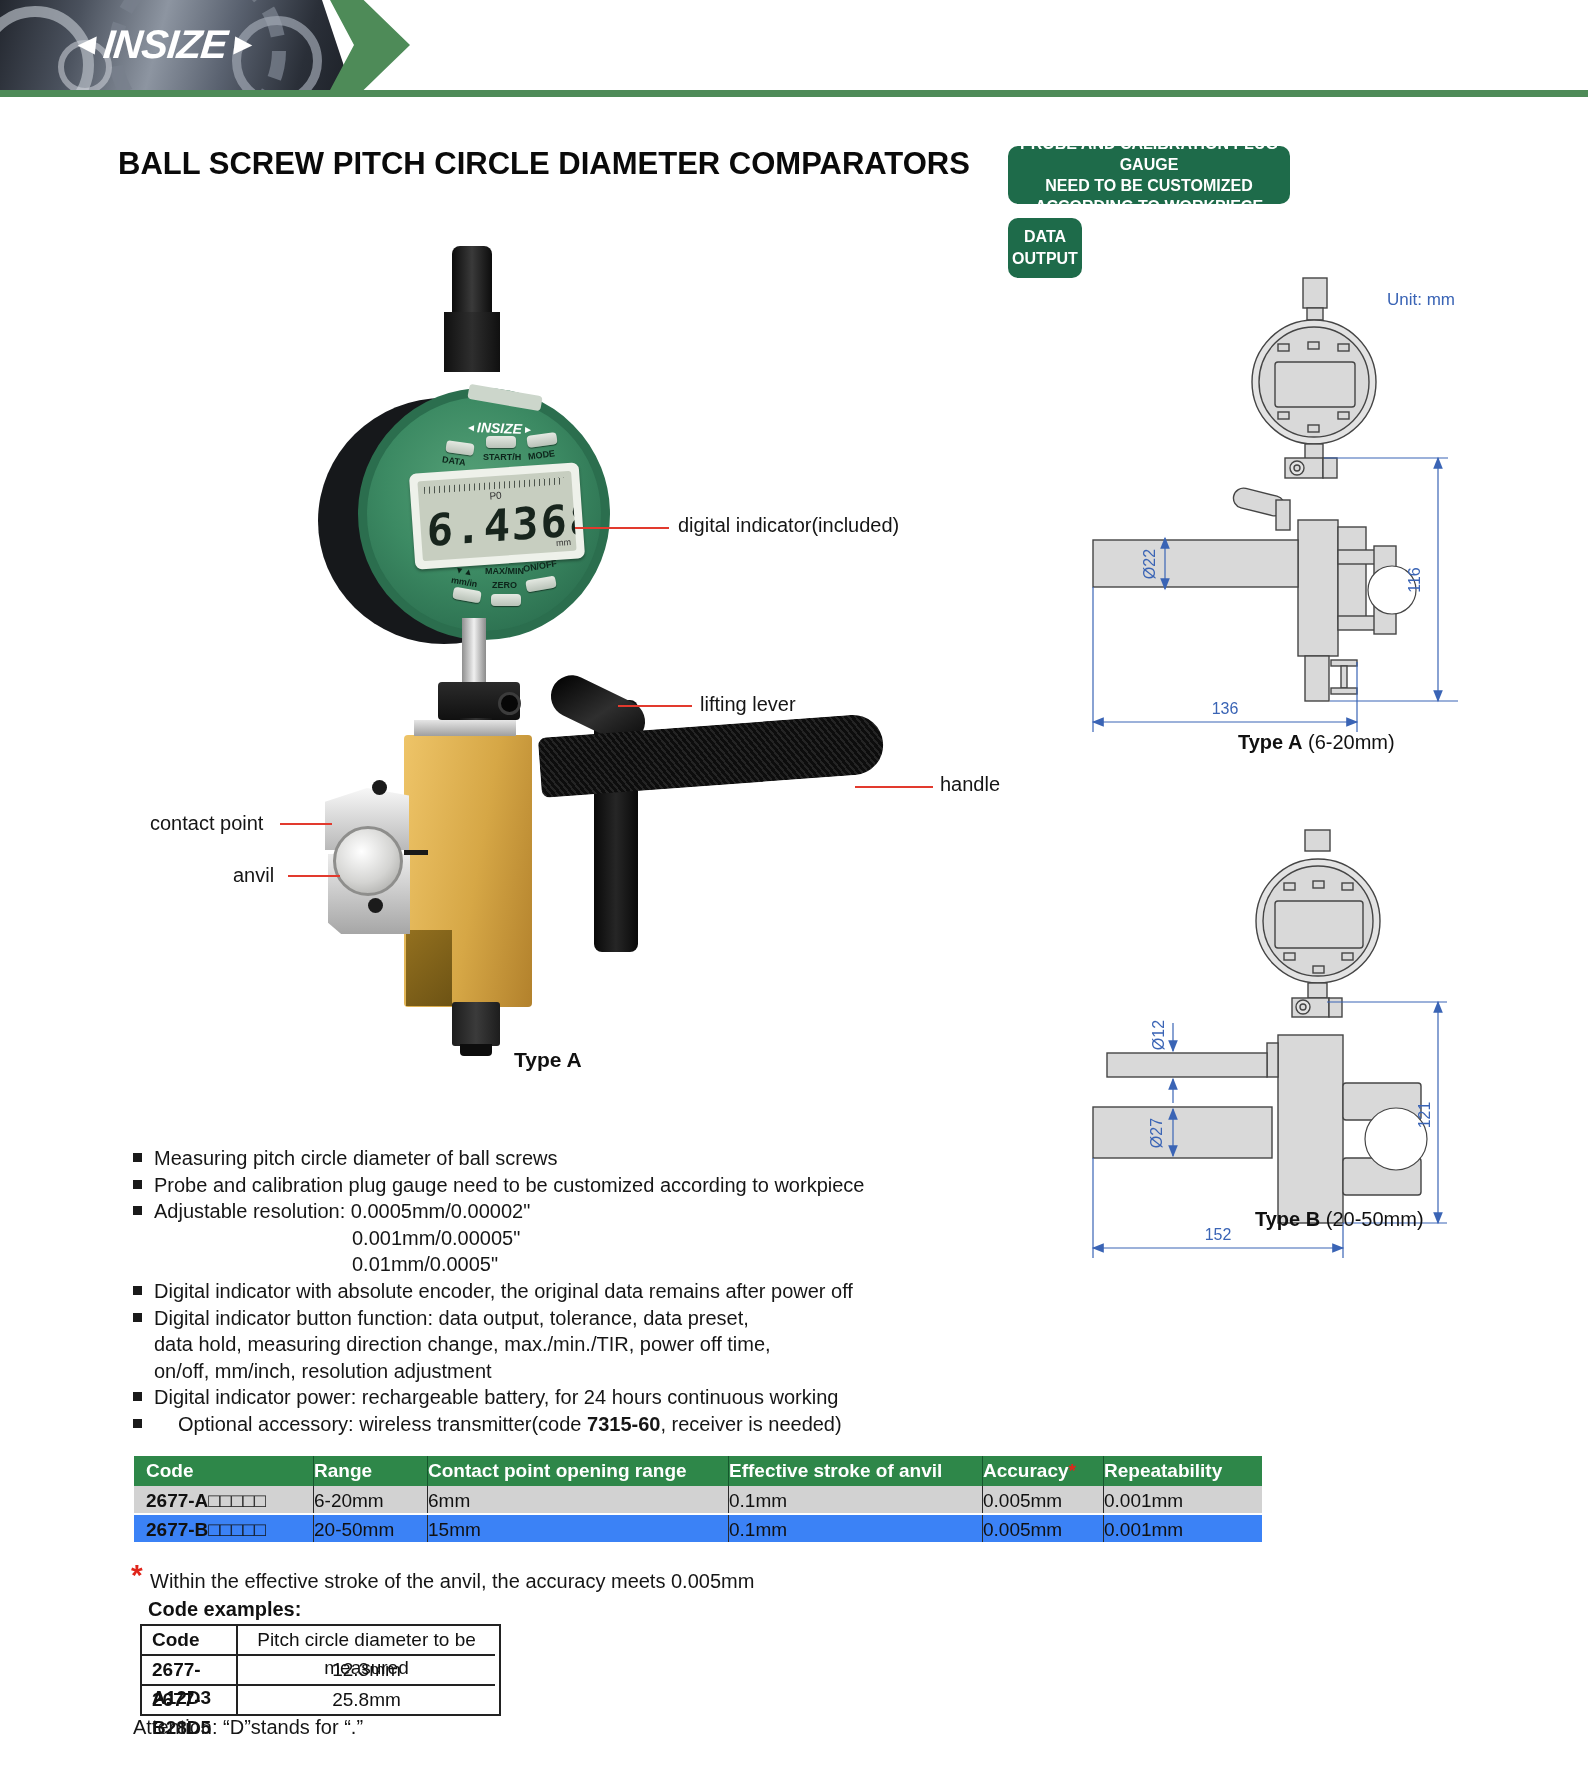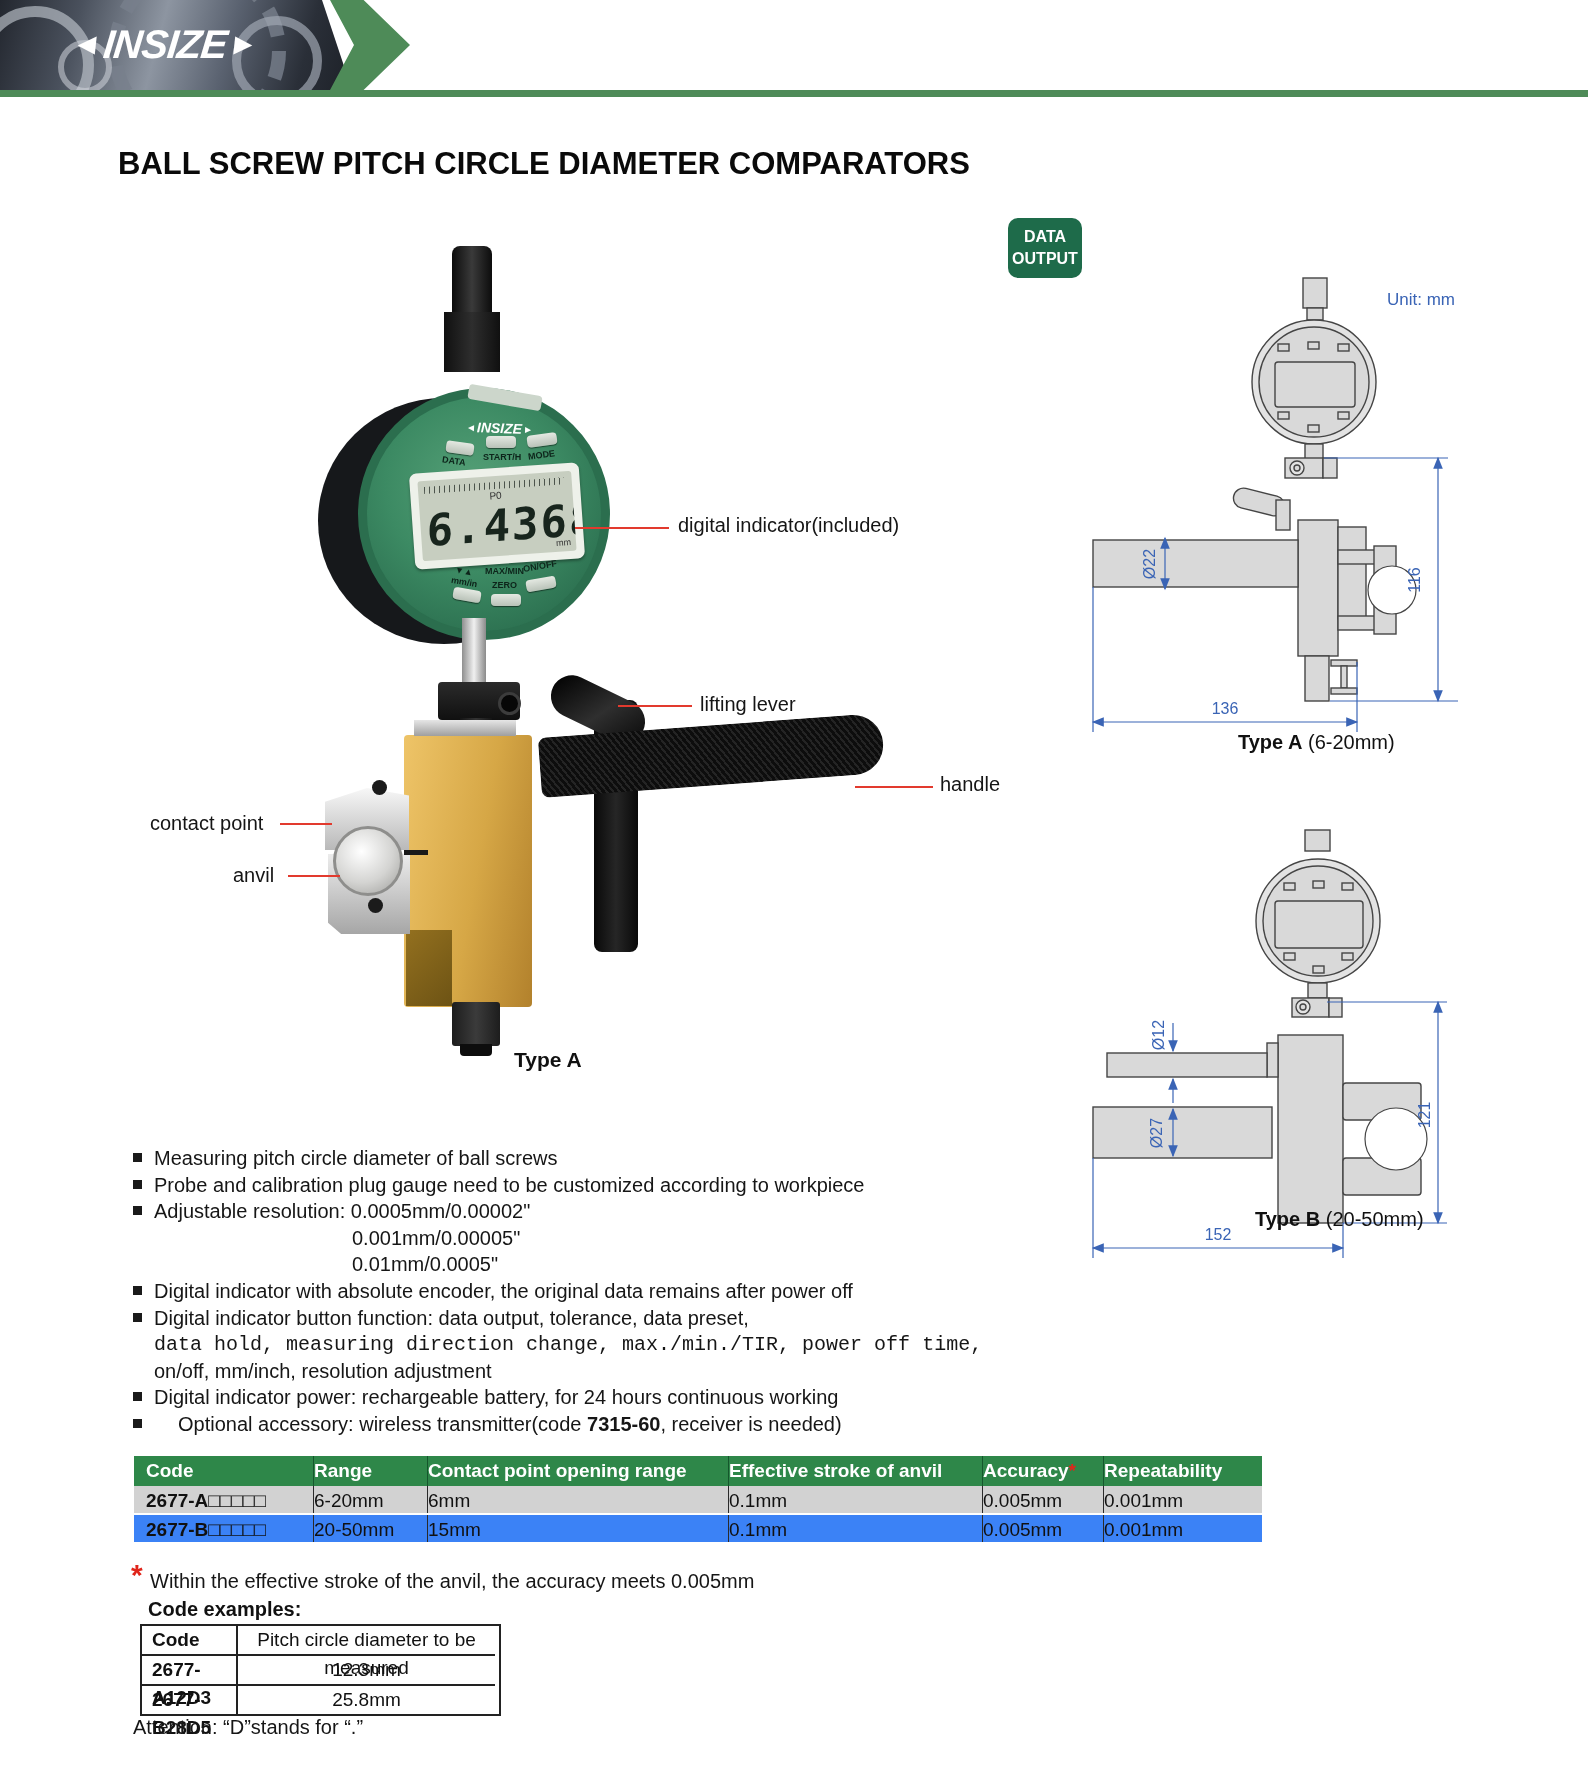--- a/index.html
+++ b/index.html
@@ -118,20 +118,24 @@
     <div class="hero-chevron"></div>
     <div class="hero-logo">
       <span class="arrow">◄</span>
       <span class="brand">INSIZE</span>
       <span class="arrow">►</span>
     </div>
   </div>
 
   <div class="title">BALL SCREW PITCH CIRCLE DIAMETER COMPARATORS</div>
 
+  <div class="badge badge-big">
+    <span>PROBE AND CALIBRATION PLUG GAUGE</span>
+    <span>NEED TO BE CUSTOMIZED ACCORDING TO WORKPIECE</span>
+  </div>
 
   <div class="badge badge-small">
     <span>DATA</span>
     <span>OUTPUT</span>
   </div>
 
   <div class="abs" style="left:452px;top:246px;width:40px;height:72px;background:linear-gradient(90deg,#0c0c0c,#3a3a3a,#0c0c0c);border-radius:8px 8px 2px 2px;"></div>
   <div class="abs" style="left:444px;top:312px;width:56px;height:60px;background:linear-gradient(90deg,#101010,#2e2e2e,#101010);"></div>
 
   <div class="dial-housing"></div>
@@ -316,21 +320,21 @@
   <div class="sq" style="left:133px;top:1180px;"></div>
   <div class="feat" style="left:154px;top:1174px;">Probe and calibration plug gauge need to be customized according to workpiece</div>
   <div class="sq" style="left:133px;top:1206px;"></div>
   <div class="feat" style="left:154px;top:1200px;">Adjustable resolution: 0.0005mm/0.00002"</div>
   <div class="feat" style="left:352px;top:1227px;">0.001mm/0.00005"</div>
   <div class="feat" style="left:352px;top:1253px;">0.01mm/0.0005"</div>
   <div class="sq" style="left:133px;top:1286px;"></div>
   <div class="feat" style="left:154px;top:1280px;">Digital indicator with absolute encoder, the original data remains after power off</div>
   <div class="sq" style="left:133px;top:1313px;"></div>
   <div class="feat" style="left:154px;top:1307px;">Digital indicator button function: data output, tolerance, data preset,</div>
-  <div class="feat" style="left:154px;top:1333px;font-family:Liberation Mono, monospace;">data hold, measuring direction change, max./min./TIR, power off time,</div>
+  <div class="feat" style="left:154px;top:1333px;">data hold, measuring direction change, max./min./TIR, power off time,</div>
   <div class="feat" style="left:154px;top:1360px;">on/off, mm/inch, resolution adjustment</div>
   <div class="sq" style="left:133px;top:1392px;"></div>
   <div class="feat" style="left:154px;top:1386px;">Digital indicator power: rechargeable battery, for 24 hours continuous working</div>
   <div class="sq" style="left:133px;top:1419px;"></div>
   <div class="feat" style="left:154px;top:1413px;margin-left:24px;"><span>Optional accessory: wireless transmitter(code </span><b>7315-60</b><span>, receiver is needed)</span></div>
 
   <div class="spec">
     <div class="spec-row spec-head">
       <div class="cell code">Code</div>
       <div class="cell">Range</div>

